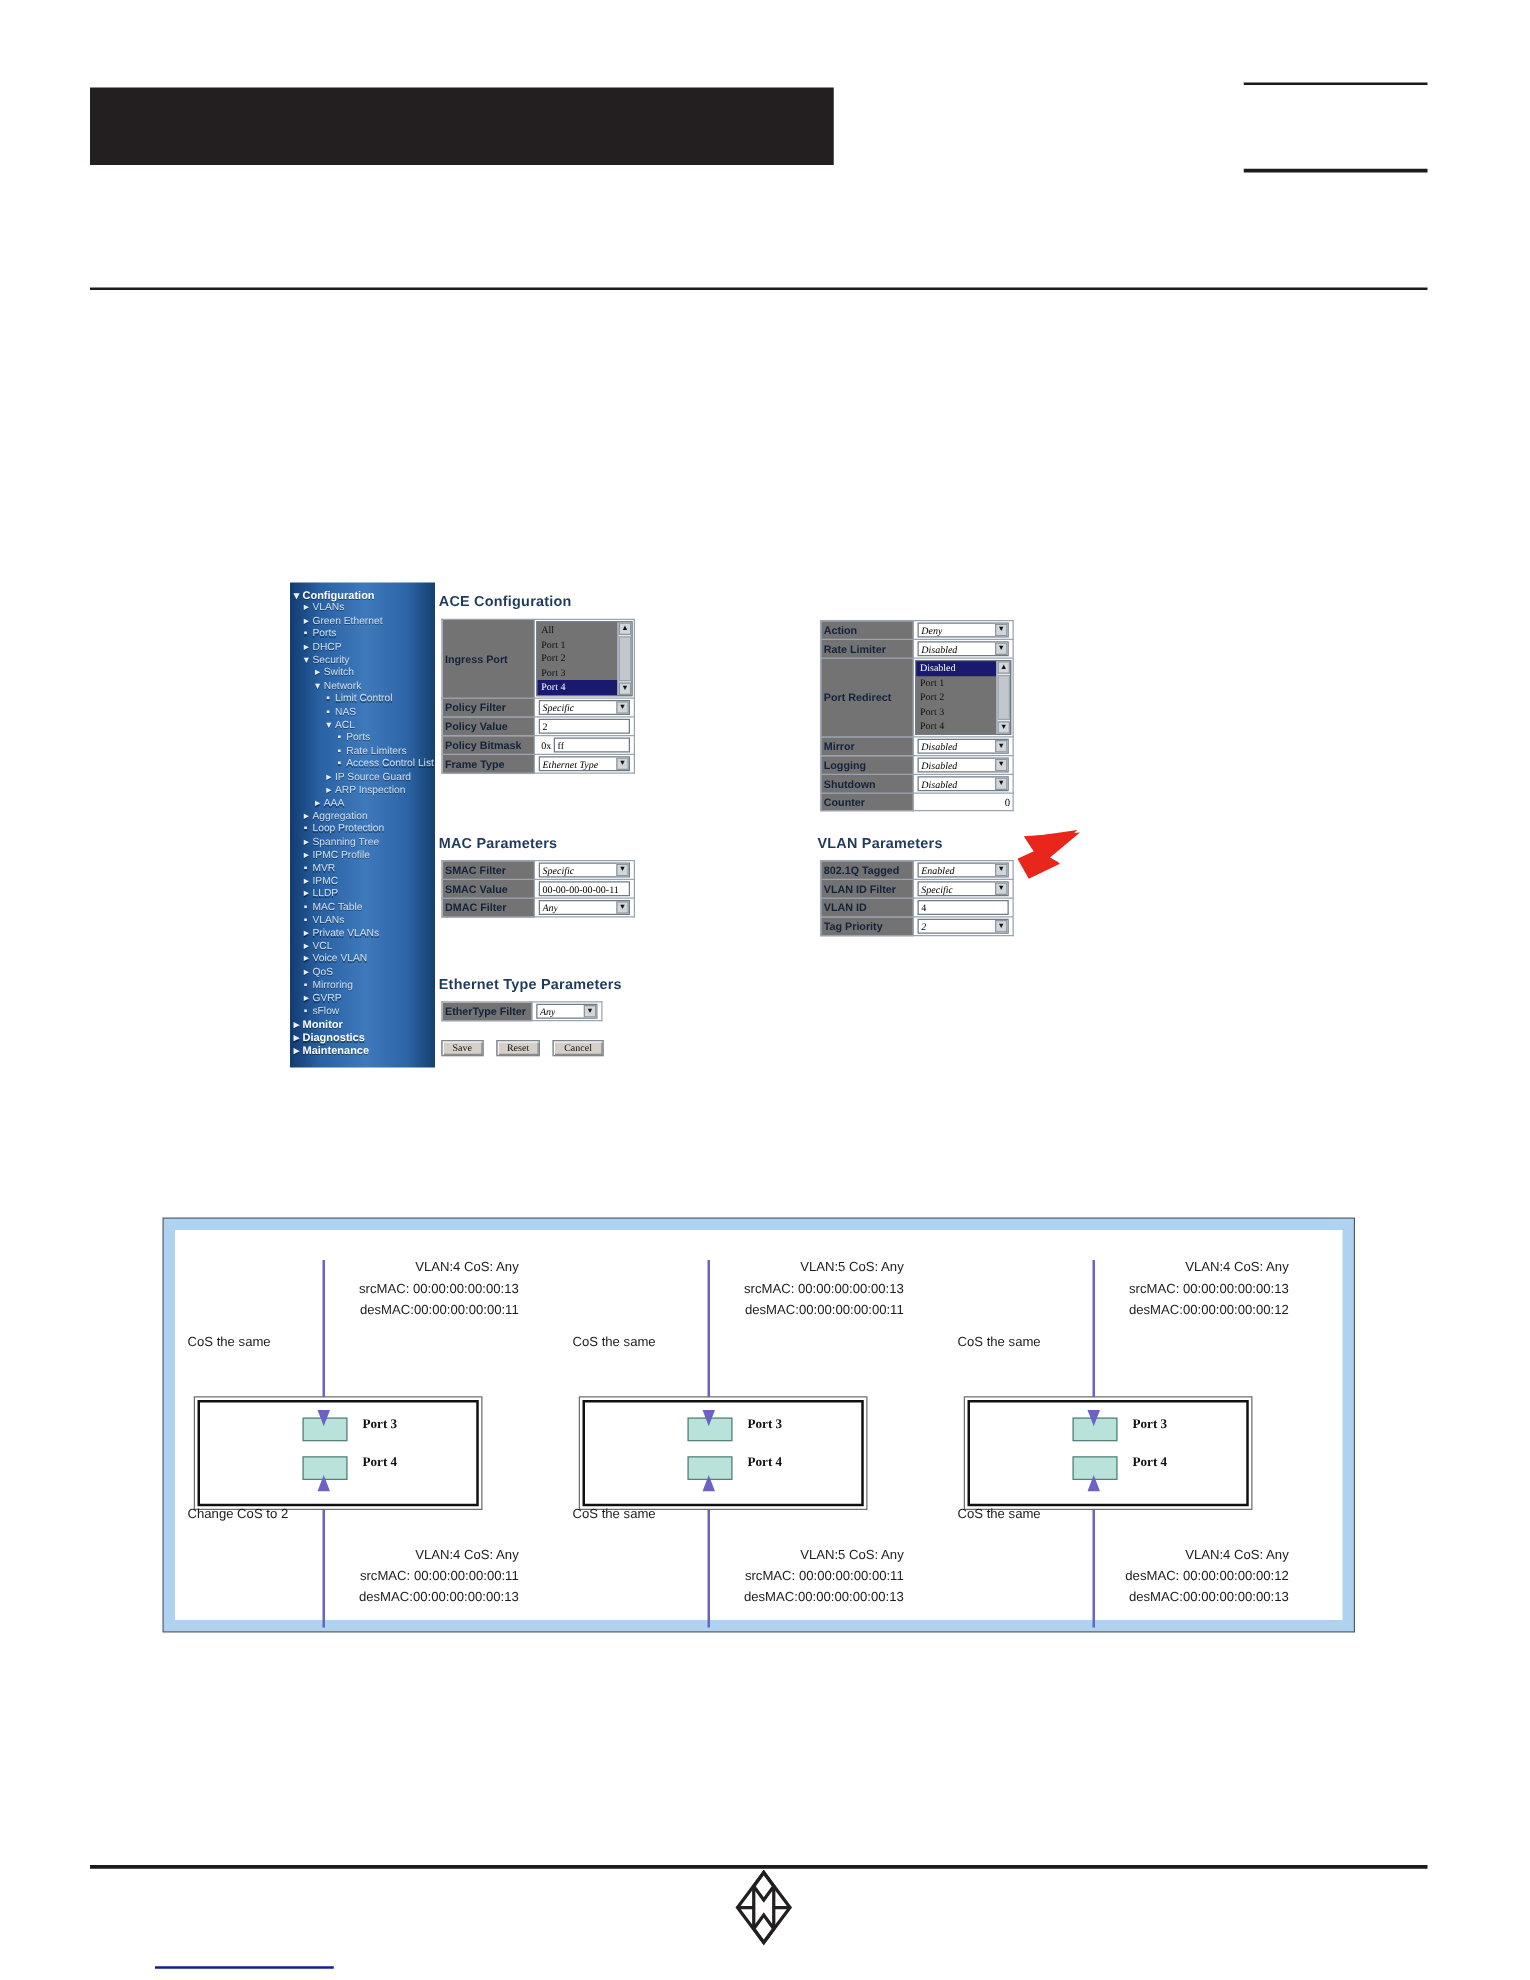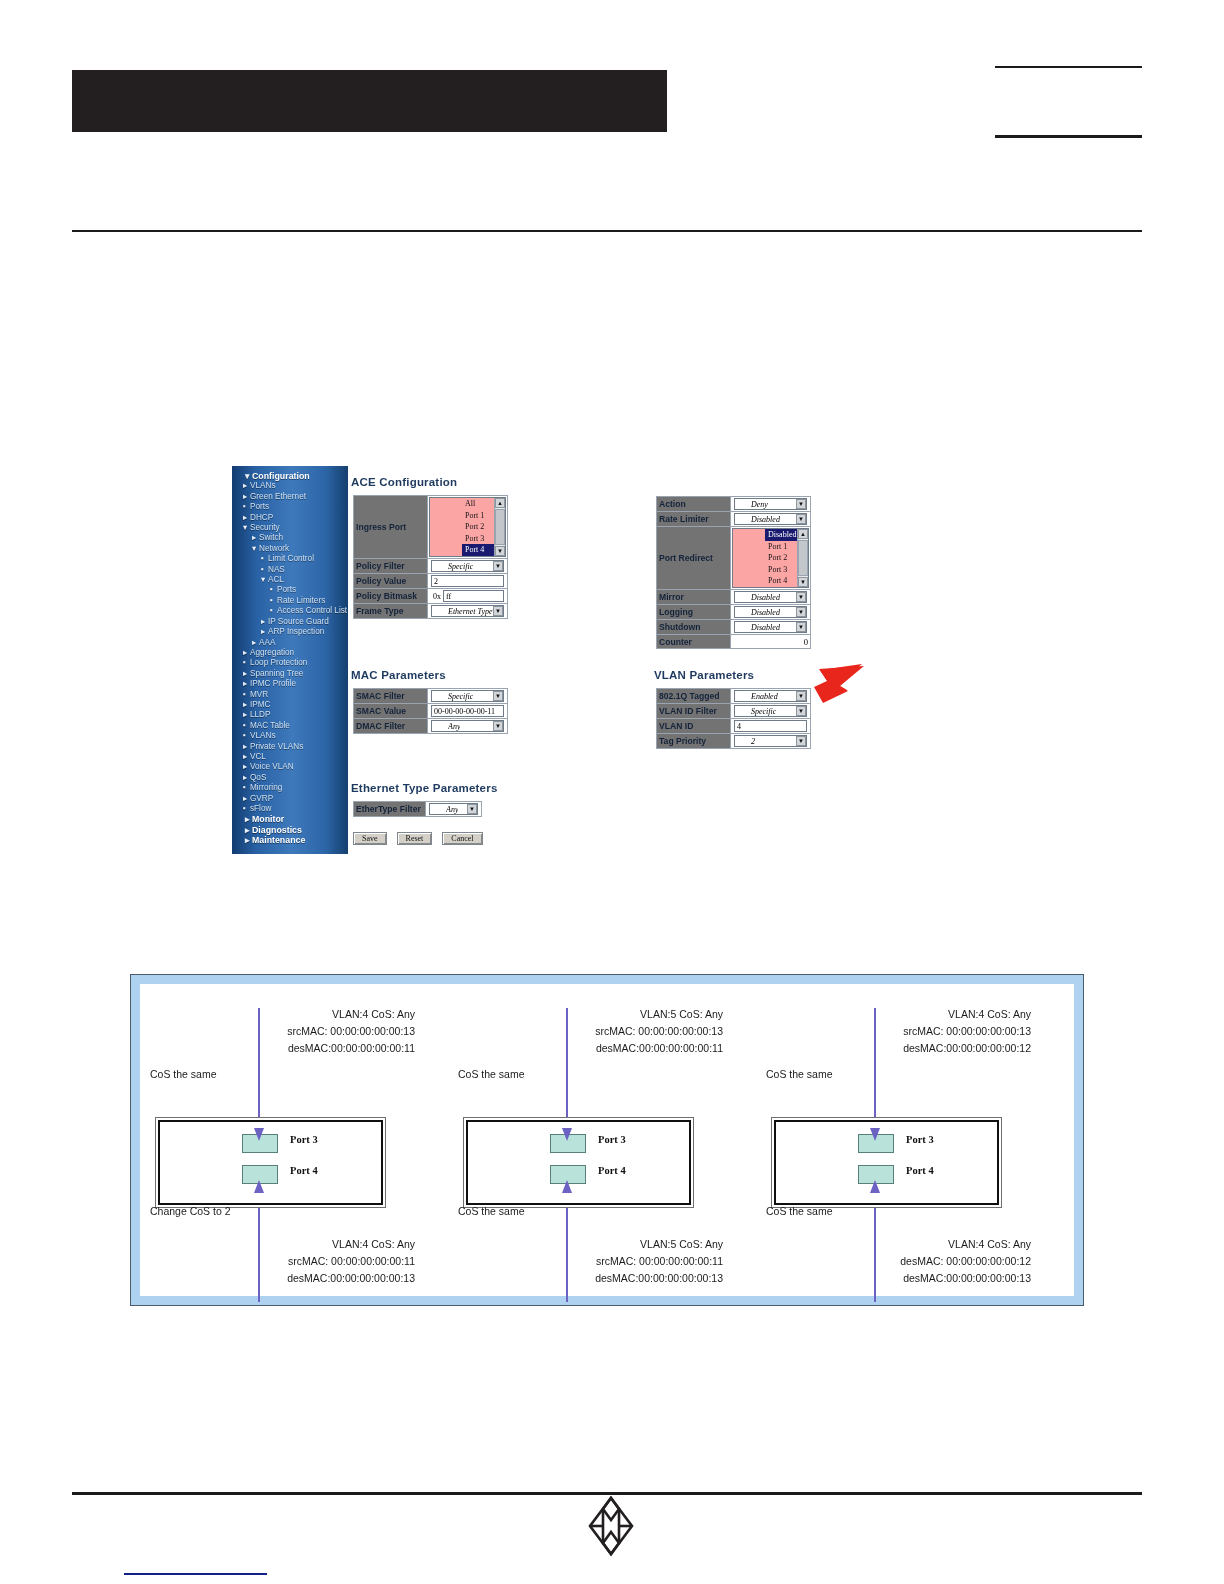--- a/index.html
+++ b/index.html
@@ -60,21 +60,21 @@
     padding-top:5px;
     overflow:hidden;
   }
   .nav-item{
     white-space:normal;
     padding-left:2px;
     display:block;
     text-shadow:0 1px 0 rgba(0,0,0,.45);
   }
   .nav-item .mk{ display:inline-block; width:7px; color:#e8f1fa; }
-  .nav-l0{ font-weight:bold; color:#ffffff; font-size:8.8px; padding-left:13px;}
+  .nav-l0{ font-weight:bold; color:#ffffff; font-size:8.8px; padding-left:3px;}
   .nav-l1{ padding-left:11px; }
   .nav-l2{ padding-left:20px; }
   .nav-l3{ padding-left:29px; }
   .nav-l4{ padding-left:38px; }
 
   
   .sec-title{
     font-size:11.5px; color:#1f3a5f; font-weight:bold;
     letter-spacing:.2px;
   }
@@ -99,43 +99,43 @@
     width:74px;
   }
   td.val{ background:#ffffff; padding:0; width:80px; }
 
   .sel{
     display:flex; align-items:center; justify-content:space-between;
     border:1px solid #6f7b89;
     background:#ffffff;
     height:12px; margin:1px;
     font-size:8px; font-style:italic;
-    padding-left:16px;
+    padding-left:2px;
     font-family:"Liberation Serif", serif;
   }
   .sel .txt{ overflow:hidden; white-space:nowrap; }
   .sel .arw{
     width:10px; height:10px; flex:0 0 10px;
     background:#d2d6da; border:1px solid #8d959d;
     display:flex; align-items:center; justify-content:center;
     font-size:6px; color:#111; line-height:1;
   }
   .txtin{
     border:1px solid #6f7b89; background:#fff; height:12px; margin:1px;
     font-size:8px; padding-left:2px; display:flex; align-items:center;
     font-family:"Liberation Serif", serif;
   }
   .prefixrow{ display:flex; align-items:center; height:14px; }
   .prefixrow .px{ font-size:8px; padding:0 1px 0 3px; font-family:"Liberation Serif", serif;}
   .prefixrow .txtin{ flex:1; }
 
   
   .listbox{
-    border:1px solid #6f7b89; background:#fca5a5;
-    margin:1px; display:flex; font-family:"Liberation Serif", serif;padding-left:32px;
+    border:1px solid #6f7b89; background:#737373;
+    margin:1px; display:flex; font-family:"Liberation Serif", serif;
   }
   .listbox .opts{ flex:1; }
   .listbox .opt{
     font-size:8px; height:11.6px; line-height:11.6px;
     padding-left:3px; white-space:nowrap; color:#111;
   }
   .listbox .opt.selected{ background:#191970; color:#ffffff; }
   .scrollcol{
     width:11px; flex:0 0 11px;
     display:flex; flex-direction:column; justify-content:space-between;

